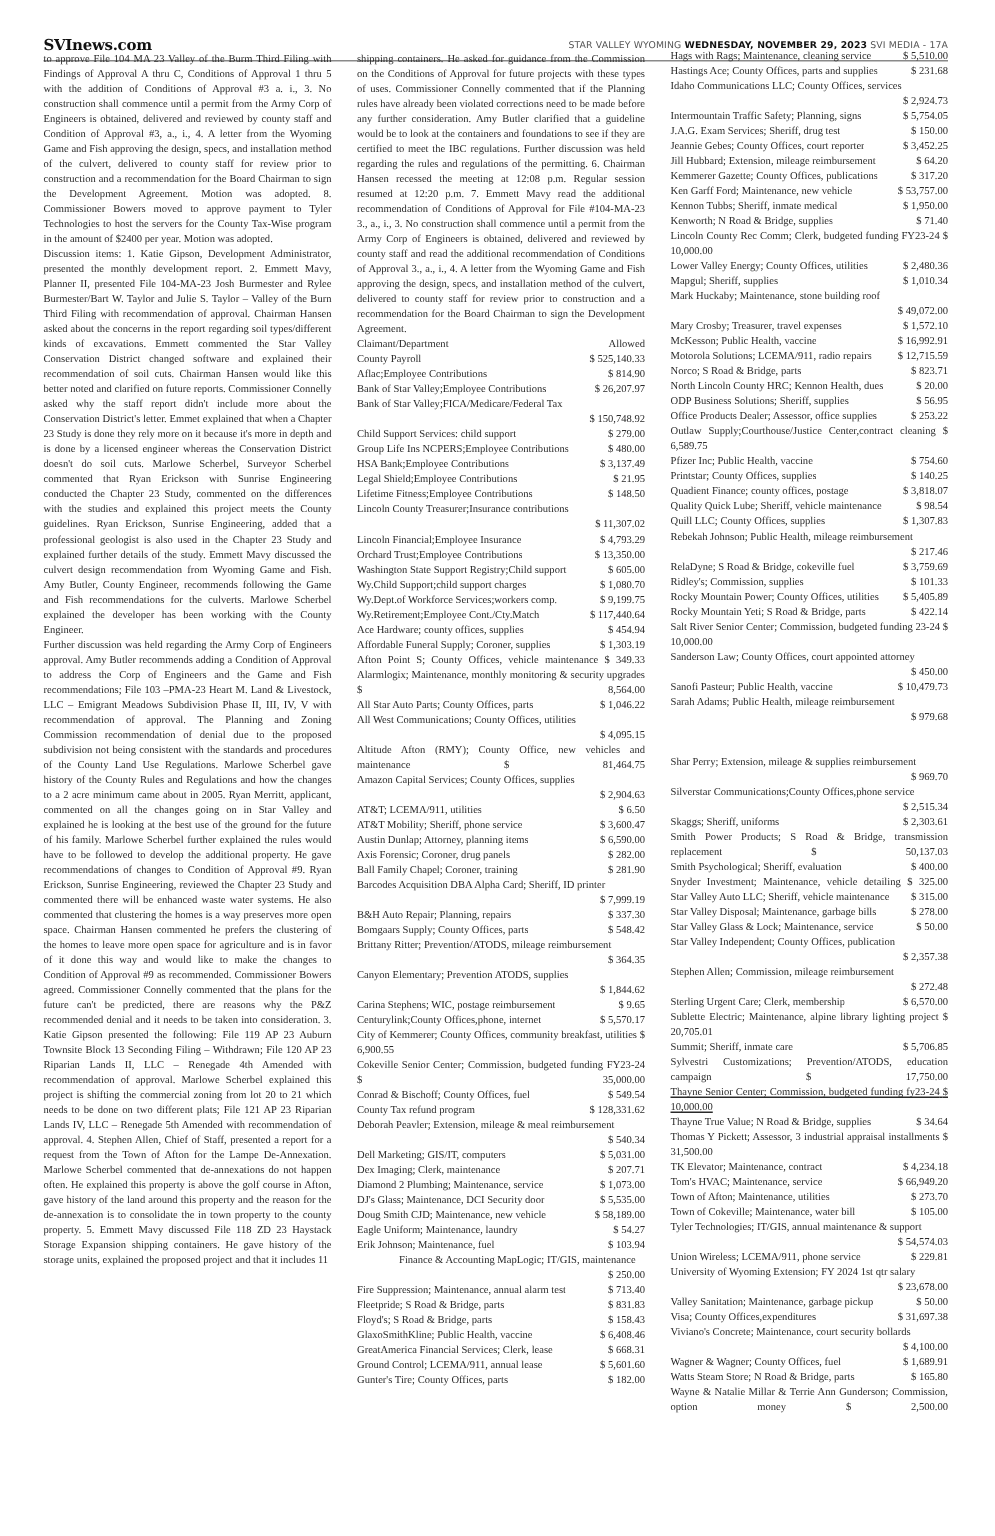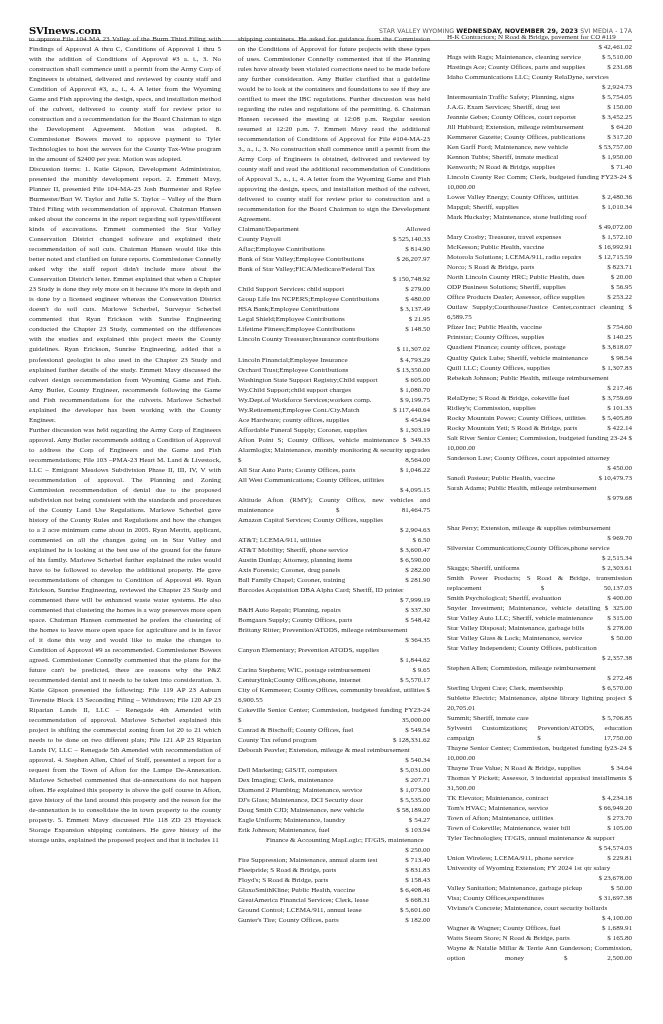--- a/index.html
+++ b/index.html
@@ -247,34 +247,30 @@
       </div>
       <div class="row">
         <span class="n">Gunter's Tire; County Offices, parts</span>
         <span>$ 182.00</span>
       </div>
     </div>
 </div>
 
 <div class="col c3">
   <div id="claims3">
-      <div>
-        <div style="white-space: nowrap;">H-K Contractors; N Road &amp; Bridge, pavement for CO #119</div>
-        <div class="amt-line">$ 42,461.02</div>
-      </div>
       <div class="row">
         <span class="n">Hags with Rags; Maintenance, cleaning service</span>
         <span>$ 5,510.00</span>
       </div>
       <div class="row">
         <span class="n">Hastings Ace; County Offices, parts and supplies</span>
         <span>$ 231.68</span>
       </div>
       <div>
-        <div style="white-space: nowrap;">Idaho Communications LLC; County RelaDyne, services</div>
+        <div style="white-space: nowrap;">Idaho Communications LLC; County Offices, services</div>
         <div class="amt-line">$ 2,924.73</div>
       </div>
       <div class="row">
         <span class="n">Intermountain Traffic Safety; Planning, signs</span>
         <span>$ 5,754.05</span>
       </div>
       <div class="row">
         <span class="n">J.A.G. Exam Services; Sheriff, drug test</span>
         <span>$ 150.00</span>
       </div>
@@ -325,21 +321,21 @@
       </div>
       <div class="row">
         <span class="n">Motorola Solutions; LCEMA/911, radio repairs</span>
         <span>$ 12,715.59</span>
       </div>
       <div class="row">
         <span class="n">Norco; S Road &amp; Bridge, parts</span>
         <span>$ 823.71</span>
       </div>
       <div class="row">
-        <span class="n">North Lincoln County HRC; Public Health, dues</span>
+        <span class="n">North Lincoln County HRC; Kennon Health, dues</span>
         <span>$ 20.00</span>
       </div>
       <div class="row">
         <span class="n">ODP Business Solutions; Sheriff, supplies</span>
         <span>$ 56.95</span>
       </div>
       <div class="row">
         <span class="n">Office Products Dealer; Assessor, office supplies</span>
         <span>$ 253.22</span>
       </div>
@@ -438,21 +434,21 @@
       <div class="row">
         <span class="n">Sterling Urgent Care; Clerk, membership</span>
         <span>$ 6,570.00</span>
       </div>
       <div class="wrap" style="text-align-last: justify;"><span>Sublette Electric; Maintenance, alpine library lighting project</span> <span>$ 20,705.01</span></div>
       <div class="row">
         <span class="n">Summit; Sheriff, inmate care</span>
         <span>$ 5,706.85</span>
       </div>
       <div class="wrap" style="text-align-last: justify;"><span>Sylvestri Customizations; Prevention/ATODS, education campaign</span> <span>$ 17,750.00</span></div>
-      <div class="wrap" style="text-align-last: justify;"><span>Thayne Senior Center; Commission, budgeted funding fy23-24</span> <span>$ 10,000.00</span></div>
+      <div class="wrap" style="text-align-last: justify; text-decoration: underline;"><span>Thayne Senior Center; Commission, budgeted funding fy23-24</span> <span>$ 10,000.00</span></div>
       <div class="row">
         <span class="n">Thayne True Value; N Road &amp; Bridge, supplies</span>
         <span>$ 34.64</span>
       </div>
       <div class="wrap" style="text-align-last: justify;"><span>Thomas Y Pickett; Assessor, 3 industrial appraisal installments</span> <span>$ 31,500.00</span></div>
       <div class="row">
         <span class="n">TK Elevator; Maintenance, contract</span>
         <span>$ 4,234.18</span>
       </div>
       <div class="row">

